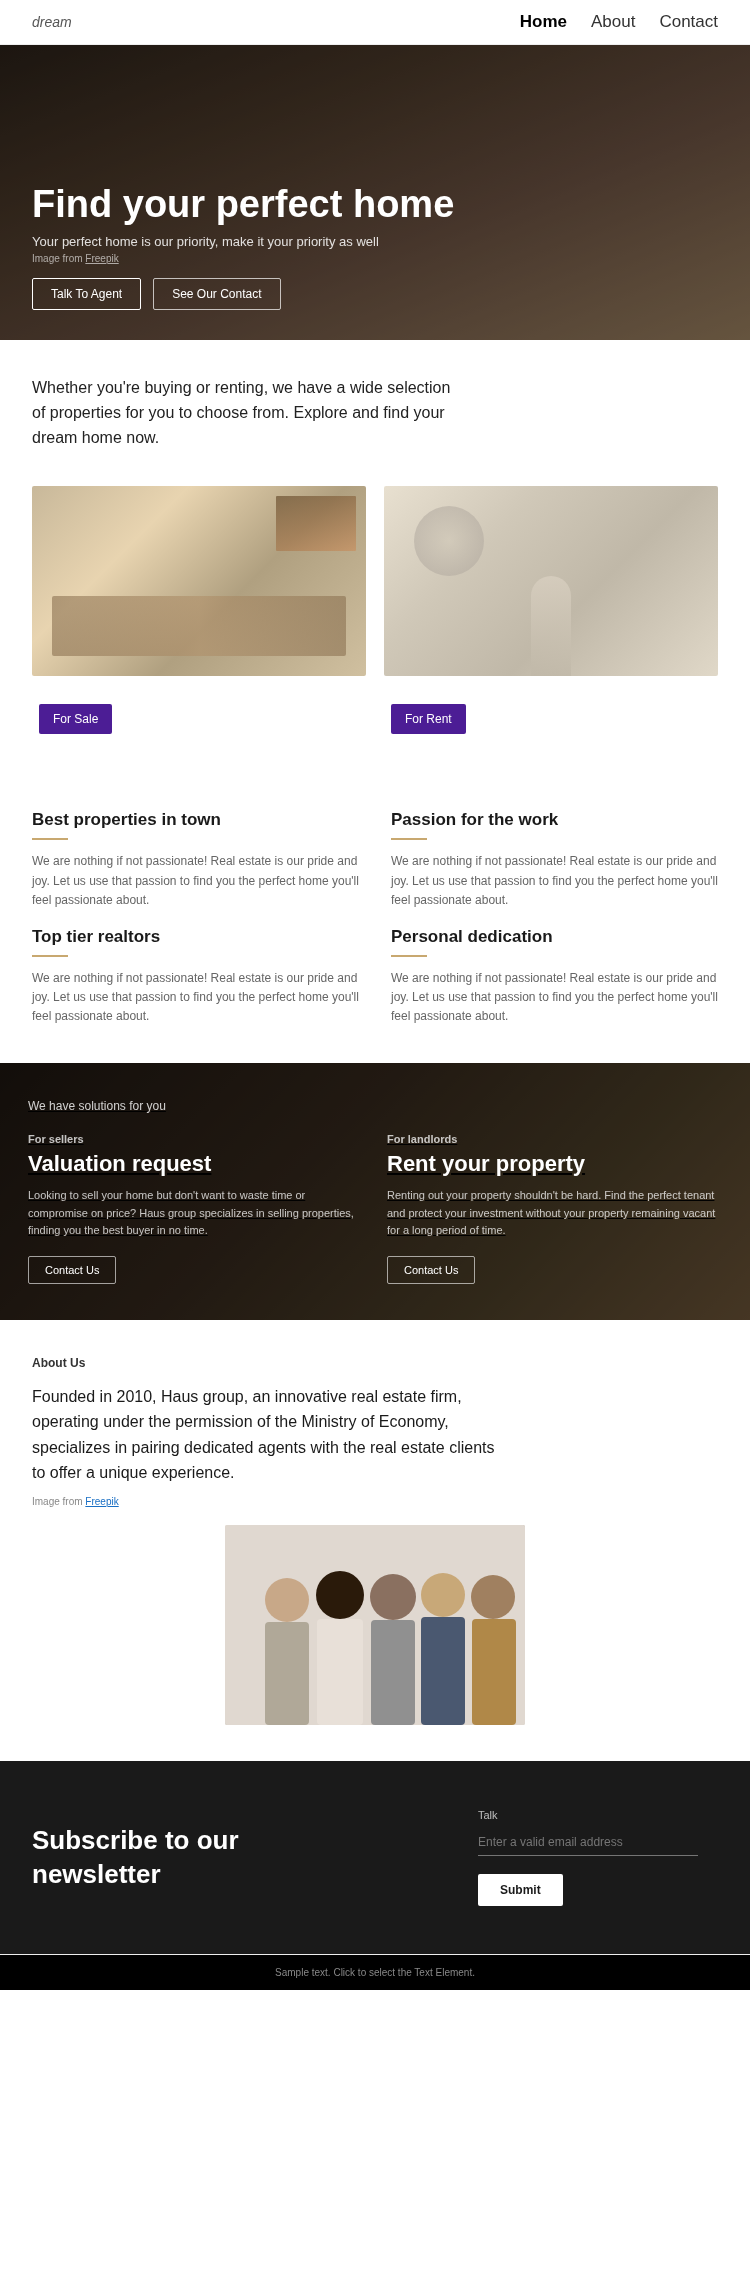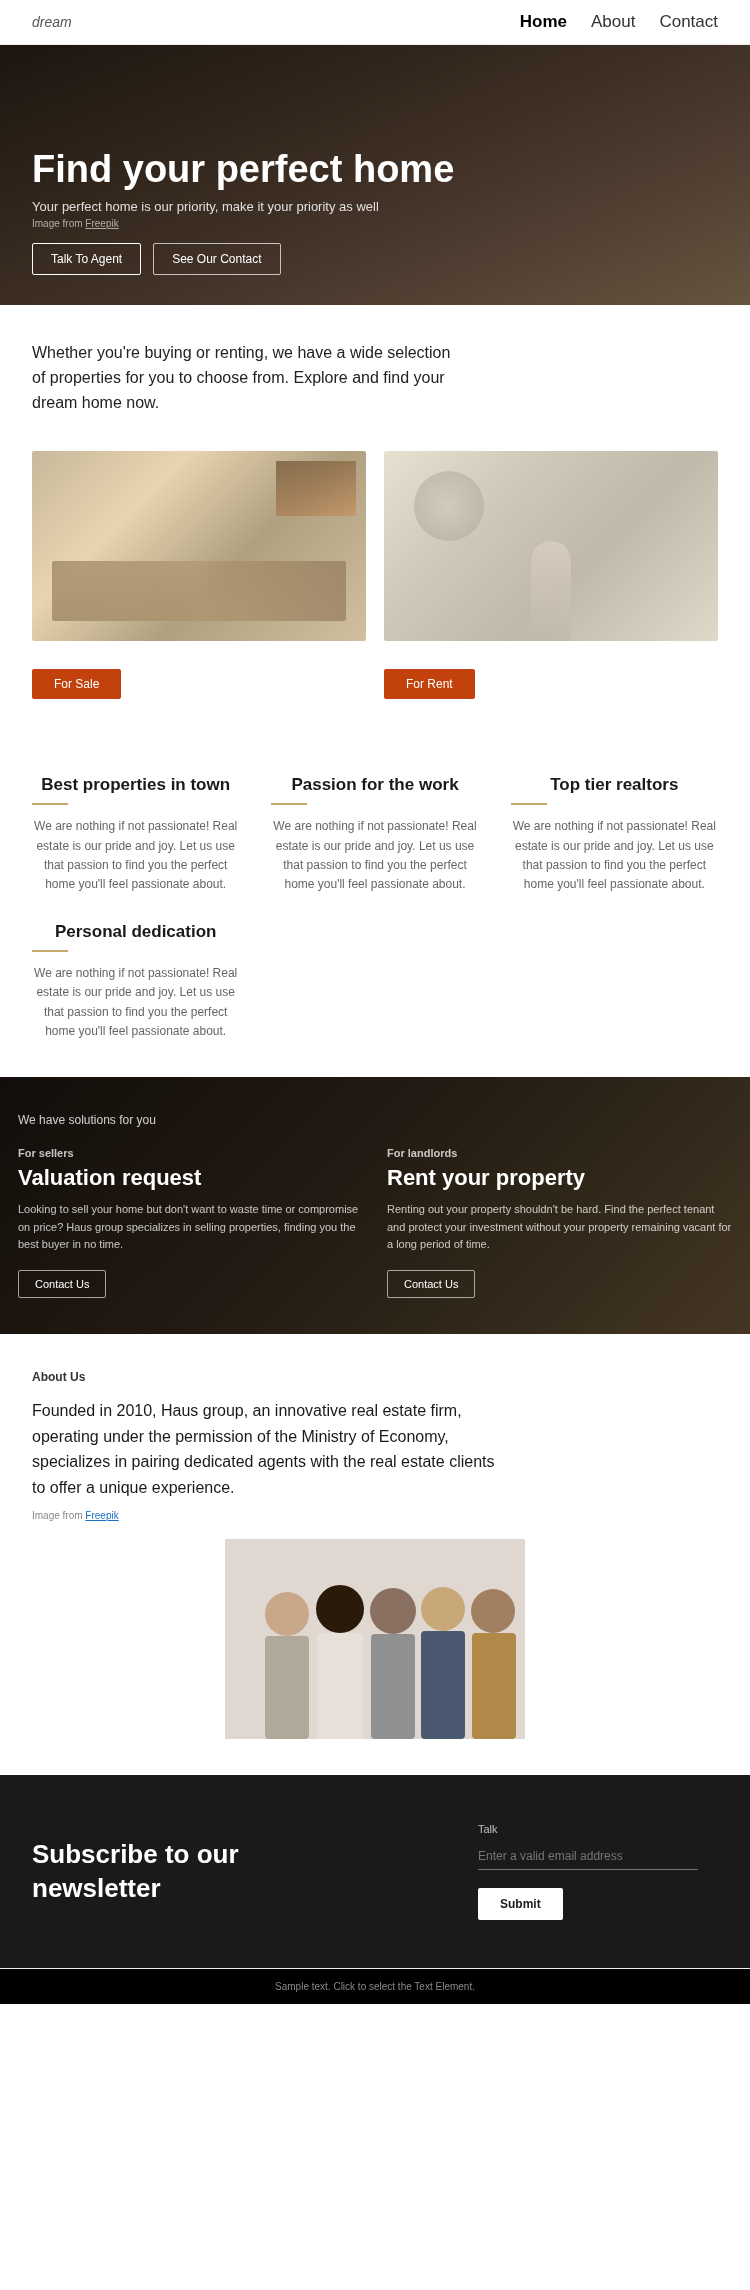--- a/index.html
+++ b/index.html
@@ -11,21 +11,21 @@
       padding: 12px 32px; background: #fff; border-bottom: 1px solid #eee;
       position: relative; z-index: 10;
     }
     .nav-logo { font-size: 14px; color: #555; font-style: italic; }
     .nav-links { display: flex; gap: 24px; }
     .nav-links a { text-decoration: none; font-size: 17px; color: #333; text-align: right; }
     .nav-links a.active { font-weight: 600; color: #000; }
 
     
     .hero {
-      position: relative; height: 260px; overflow: hidden;
+      position: relative; height: 295px; overflow: hidden;
       background: linear-gradient(135deg, #3a3028 0%, #5a4a3a 40%, #8a7060 70%, #b0926a 100%);
       display: flex; flex-direction: column; justify-content: flex-end; padding: 0 0 30px 32px;
     }
     .hero-bg {
       position: absolute; top: 0; left: 0; right: 0; bottom: 0;
       background: linear-gradient(160deg, #2a2018 0%, #4a3828 30%, #6a5040 60%, #9a8060 100%);
       opacity: 0.9;
     }
     .hero-overlay {
       position: absolute; top: 0; left: 0; right: 0; bottom: 0;
@@ -85,38 +85,39 @@
       background: linear-gradient(180deg, #d8cfc0 0%, #c0b8a8 100%);
       border-radius: 40px 40px 0 0; opacity: 0.8;
     }
     .property-img-2::after {
       content: '';
       position: absolute; top: 20px; left: 30px; width: 70px; height: 70px;
       background: radial-gradient(circle, #d0c8b8 0%, #a8a098 100%);
       border-radius: 50%; opacity: 0.6;
     }
     .property-btn {
-      display: inline-block; margin-top: 10px; padding: 8px 22px;
-      background: #c2410c; color: #fff; font-size: 12px; cursor: pointer;
-      border: none; border-radius: 2px;
+      display: inline-block; margin-top: 10px; padding: 8px 14px;
+      background: #4c1d95; color: #fff; font-size: 12px; cursor: pointer;
+      border: none; border-radius: 2px; margin-left: 7px;
     }
 
     
     .why-section { padding: 36px 32px; }
     .why-label { font-size: 12px; color: #555; margin-bottom: 24px; }
-    .why-grid { display: grid; grid-template-columns: 1fr 1fr 1fr; gap: 28px 32px; text-align: center; }
+    .why-grid { display: grid; grid-template-columns: 1fr 1fr; gap: 17px 32px; }
     .why-item h3 { font-size: 17px; color: #1a1a1a; margin-bottom: 8px; }
     .why-divider { width: 36px; height: 2px; background: #c8a870; margin-bottom: 12px; }
     .why-item p { font-size: 12px; color: #666; line-height: 1.6; }
 
     
     .solutions-section {
-      position: relative; padding: 36px 18px;
+      position: relative; padding: 36px 28px;
       background: linear-gradient(135deg, #2a2018 0%, #4a3828 40%, #6a5838 70%, #9a7850 100%);
       overflow: hidden;
+      text-decoration: underline;
     }
     .solutions-overlay {
       position: absolute; top: 0; left: 0; right: 0; bottom: 0;
       background: rgba(0,0,0,0.55);
     }
     .solutions-content { position: relative; z-index: 2; }
     .solutions-label { font-size: 12px; color: rgba(255,255,255,0.8); margin-bottom: 20px; }
     .solutions-grid { display: grid; grid-template-columns: 1fr 1fr; gap: 24px; }
     .solution-item {}
     .solution-tag { font-size: 11px; color: rgba(255,255,255,0.75); margin-bottom: 6px; font-weight: 600; }

